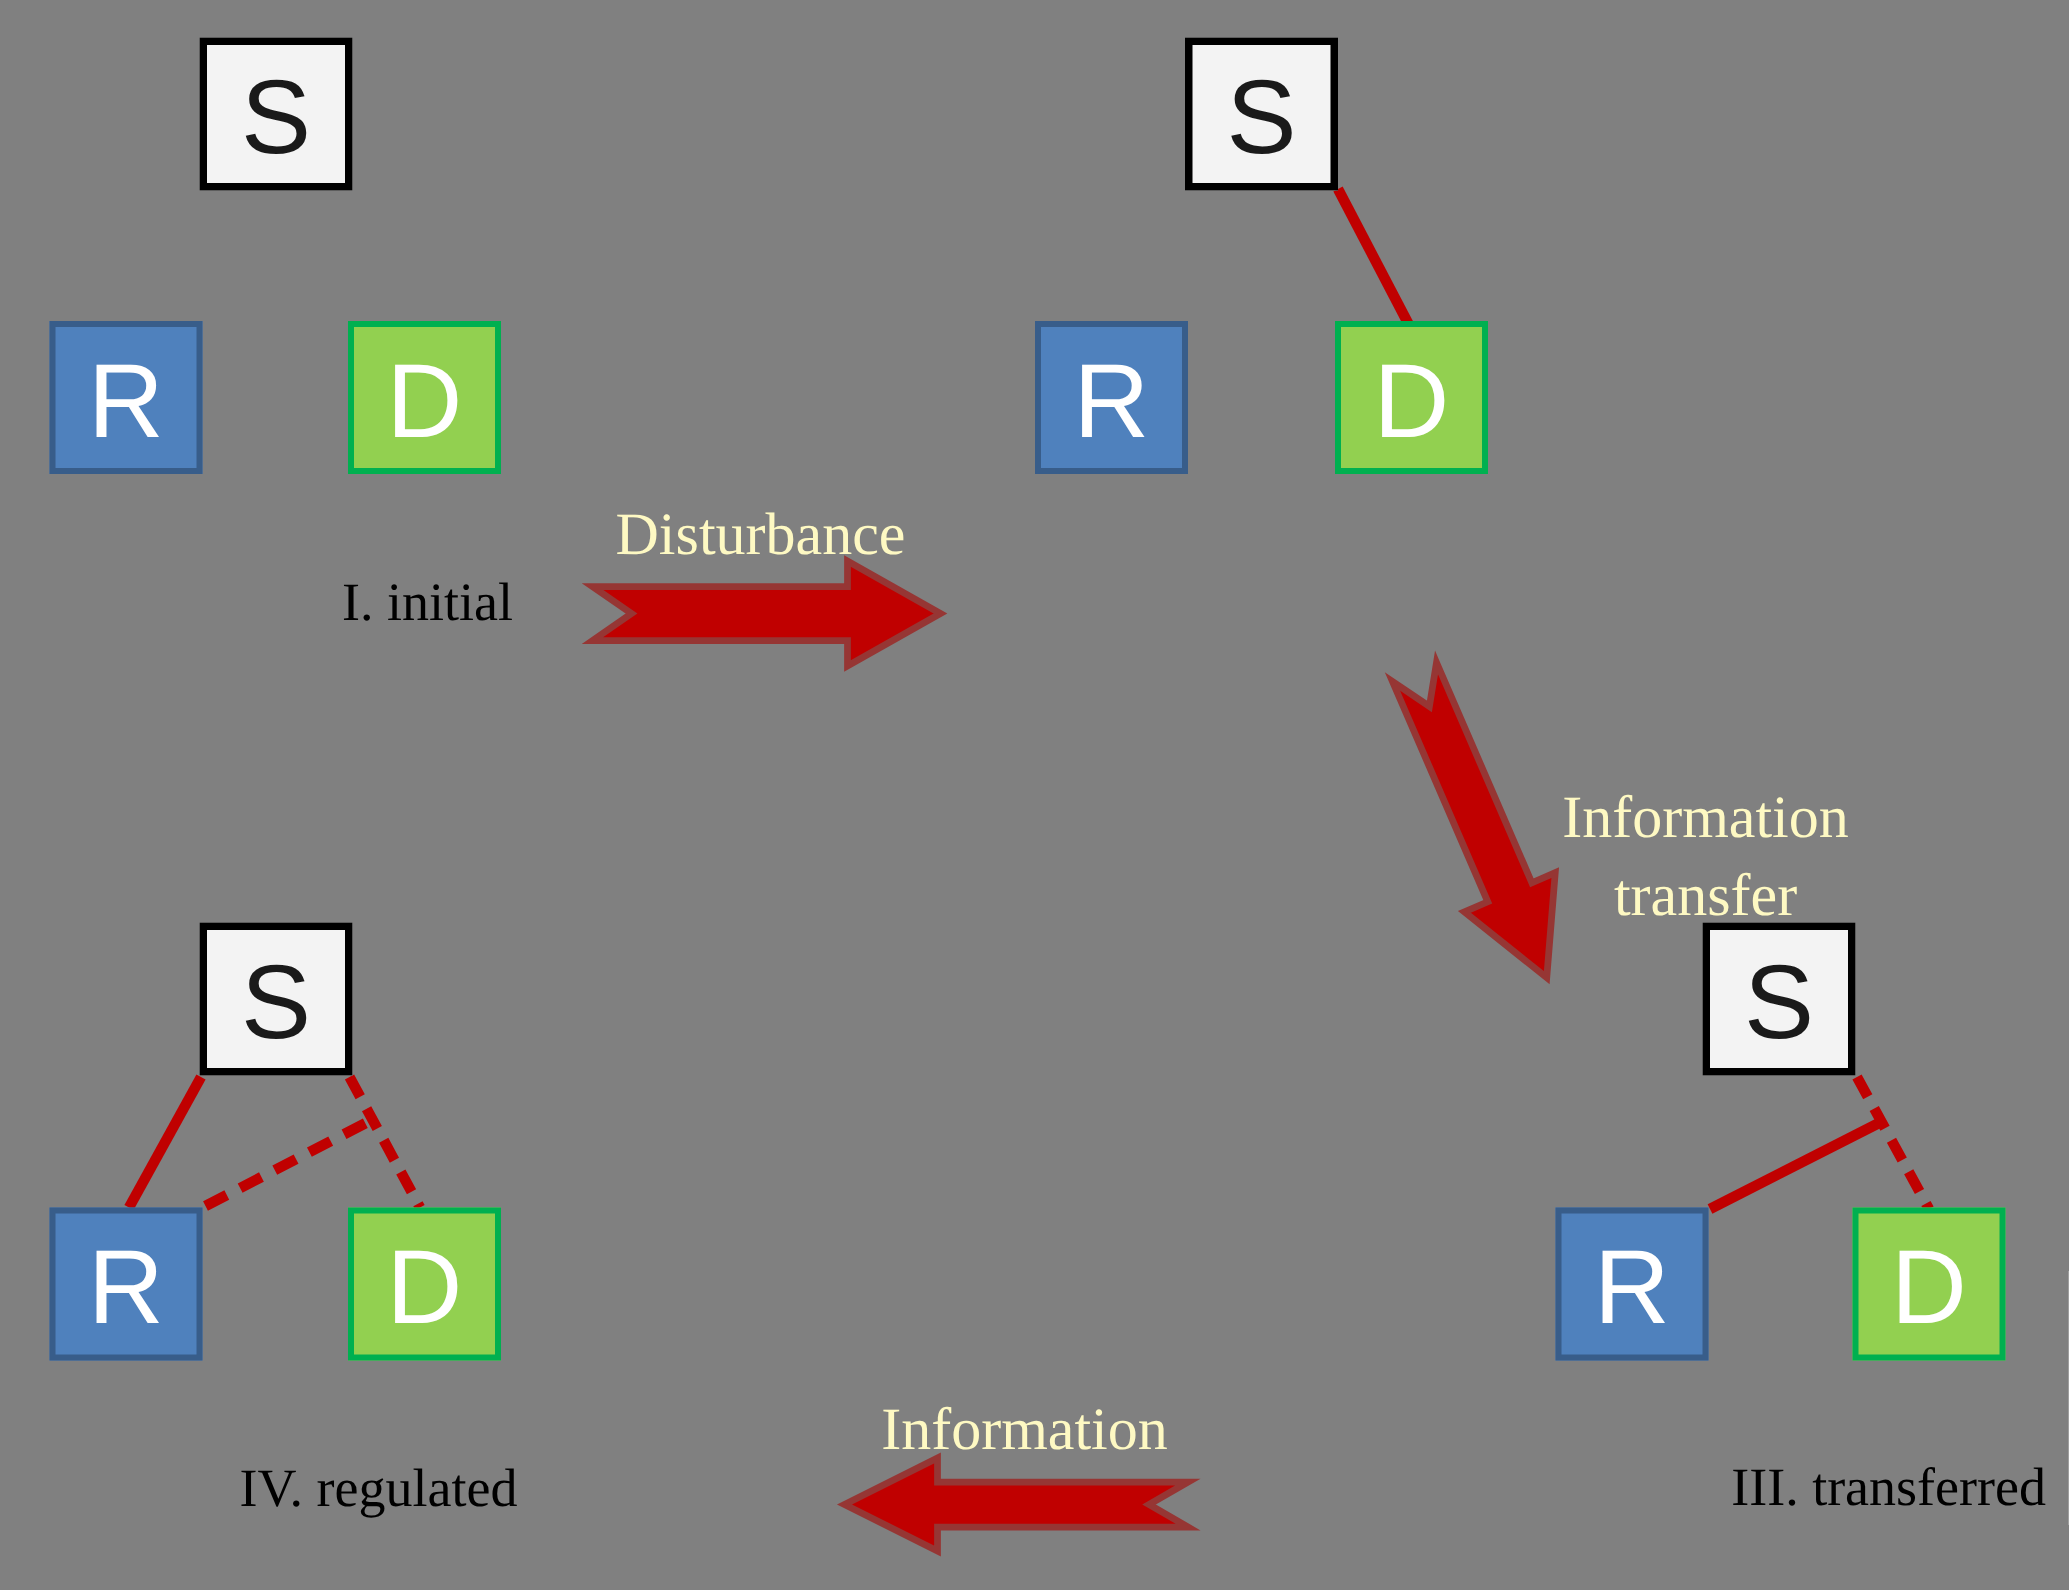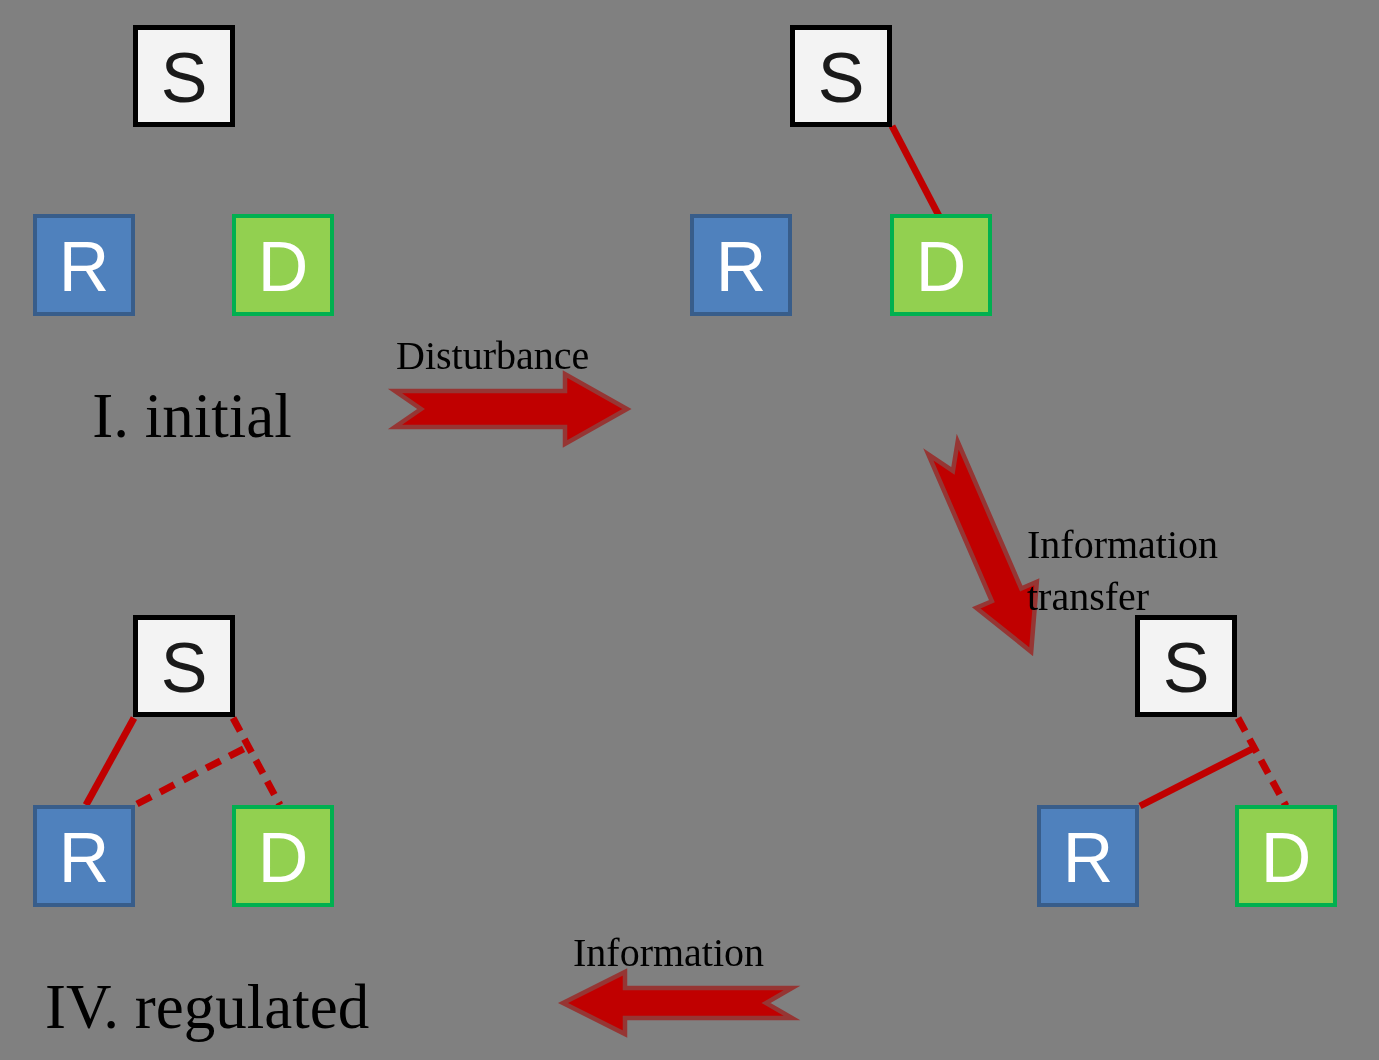--- a/index.html
+++ b/index.html
@@ -27,31 +27,31 @@
     font-family: "Liberation Sans", sans-serif;
     font-size: 70px;
     line-height: 1;
     padding-top: 4px;
   }
   .node-s { background: #f3f3f3; border: 5px solid #000000; color: #1a1a1a; }
   .node-r { background: #4f81bd; border: 4px solid #385d8a; color: #ffffff; }
   .node-d { background: #92d050; border: 4px solid #00b050; color: #ffffff; }
   .stage-label {
     position: absolute;
-    font-size: 63px;
+    font-size: 36px;
     color: #000000;
-    text-align: center;
+    text-align: right;
     white-space: nowrap;
     line-height: 1.1;
   }
   .transition-label {
     position: absolute;
     font-size: 40px;
-    color: #000000;
-    text-align: left;
+    color: #fef9c3;
+    text-align: center;
     line-height: 1.3;
   }
   
   .p1-s { left: 133px; top: 25px; }
   .p1-r { left: 33px;  top: 214px; }
   .p1-d { left: 232px; top: 214px; }
   .p2-s { left: 790px; top: 25px; }
   .p2-r { left: 690px; top: 214px; }
   .p2-d { left: 890px; top: 214px; }
   .p3-s { left: 1135px; top: 615px; }
@@ -97,20 +97,21 @@
   <div class="node node-d p1-d">D</div>
   <div class="stage-label lbl-1">I. initial</div>
 
   <div class="node node-s p2-s">S</div>
   <div class="node node-r p2-r">R</div>
   <div class="node node-d p2-d">D</div>
 
   <div class="node node-s p3-s">S</div>
   <div class="node node-r p3-r">R</div>
   <div class="node node-d p3-d">D</div>
+  <div class="stage-label lbl-3">III. transferred</div>
 
   <div class="node node-s p4-s">S</div>
   <div class="node node-r p4-r">R</div>
   <div class="node node-d p4-d">D</div>
   <div class="stage-label lbl-4">IV. regulated</div>
 
   <div class="transition-label tlbl-disturbance">Disturbance</div>
   <div class="transition-label tlbl-info">Information transfer</div>
   <div class="transition-label tlbl-regulation">Information</div>
 

